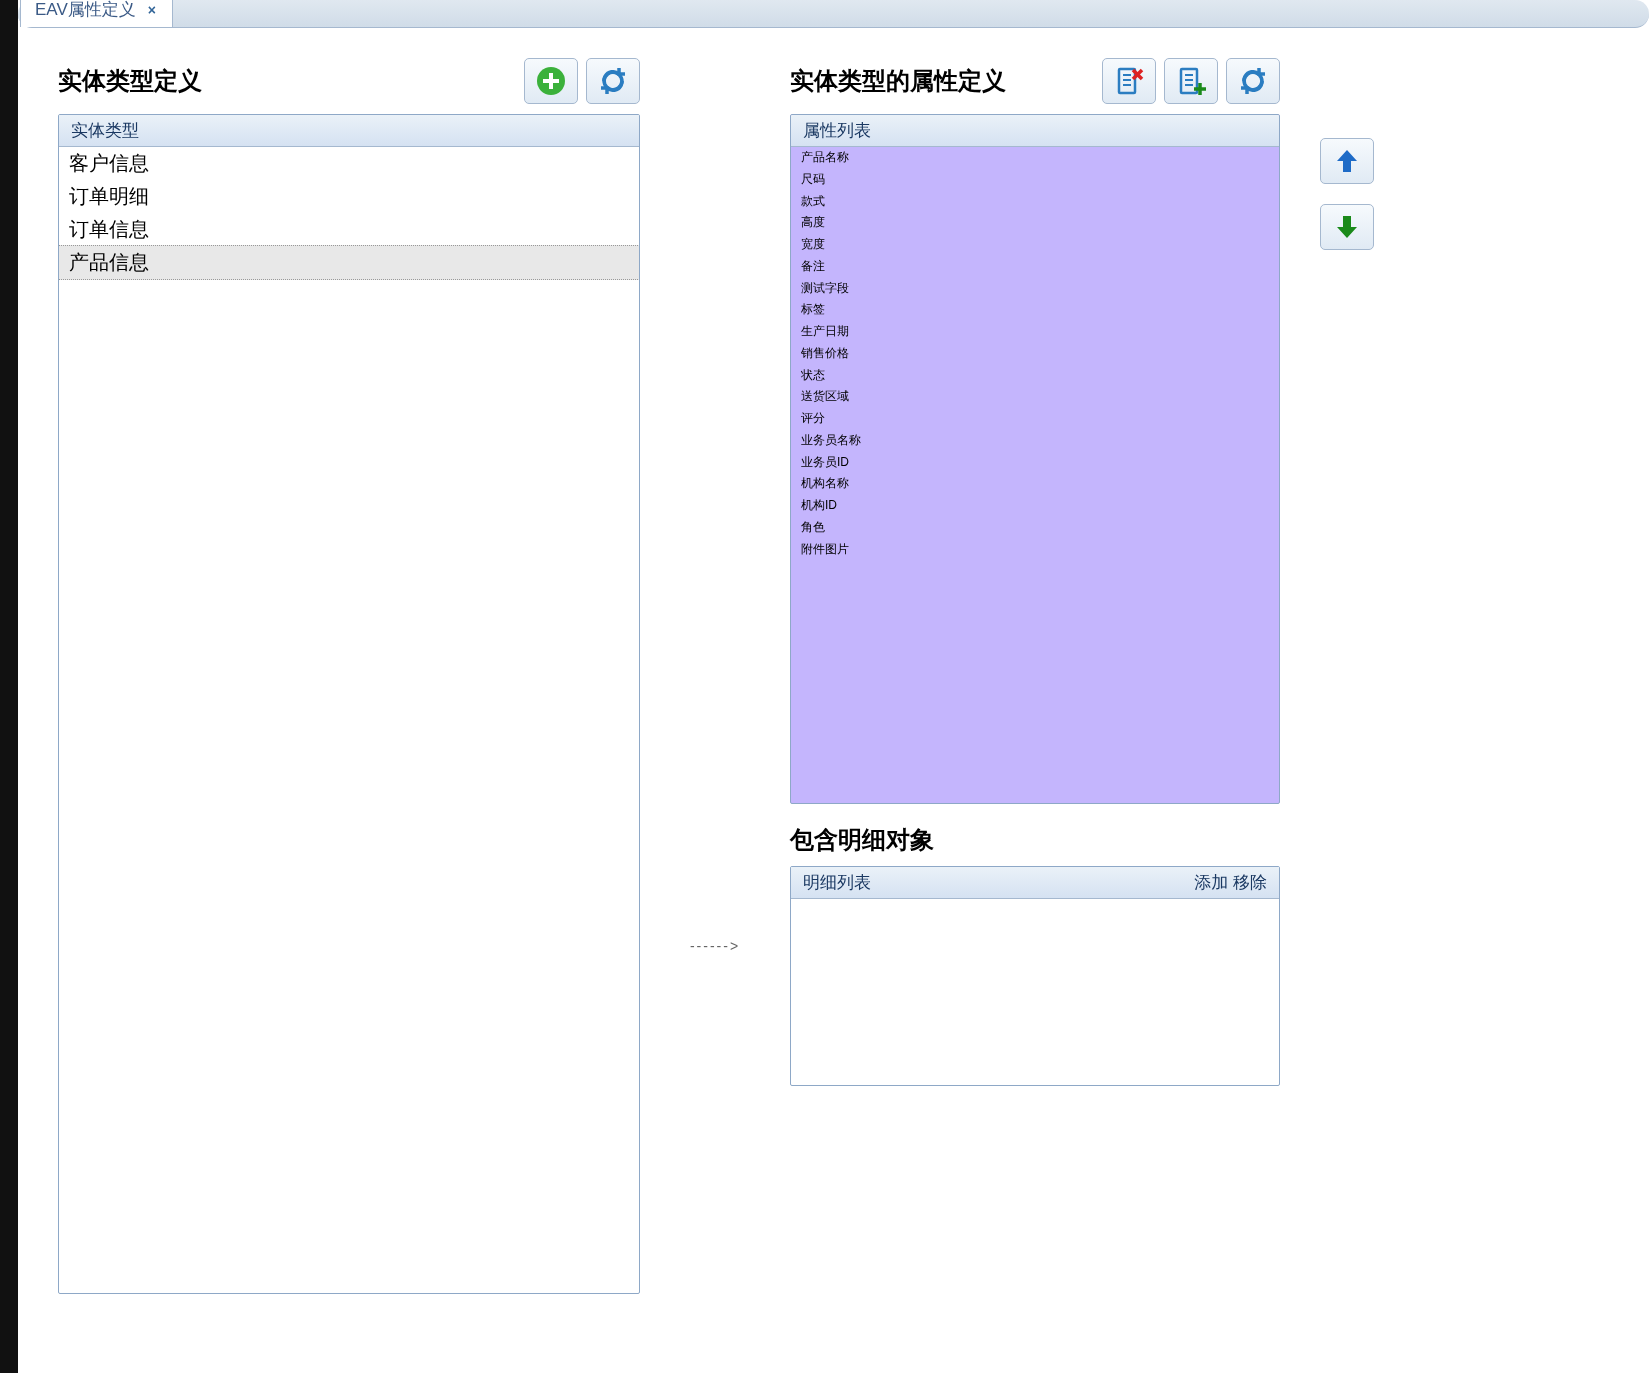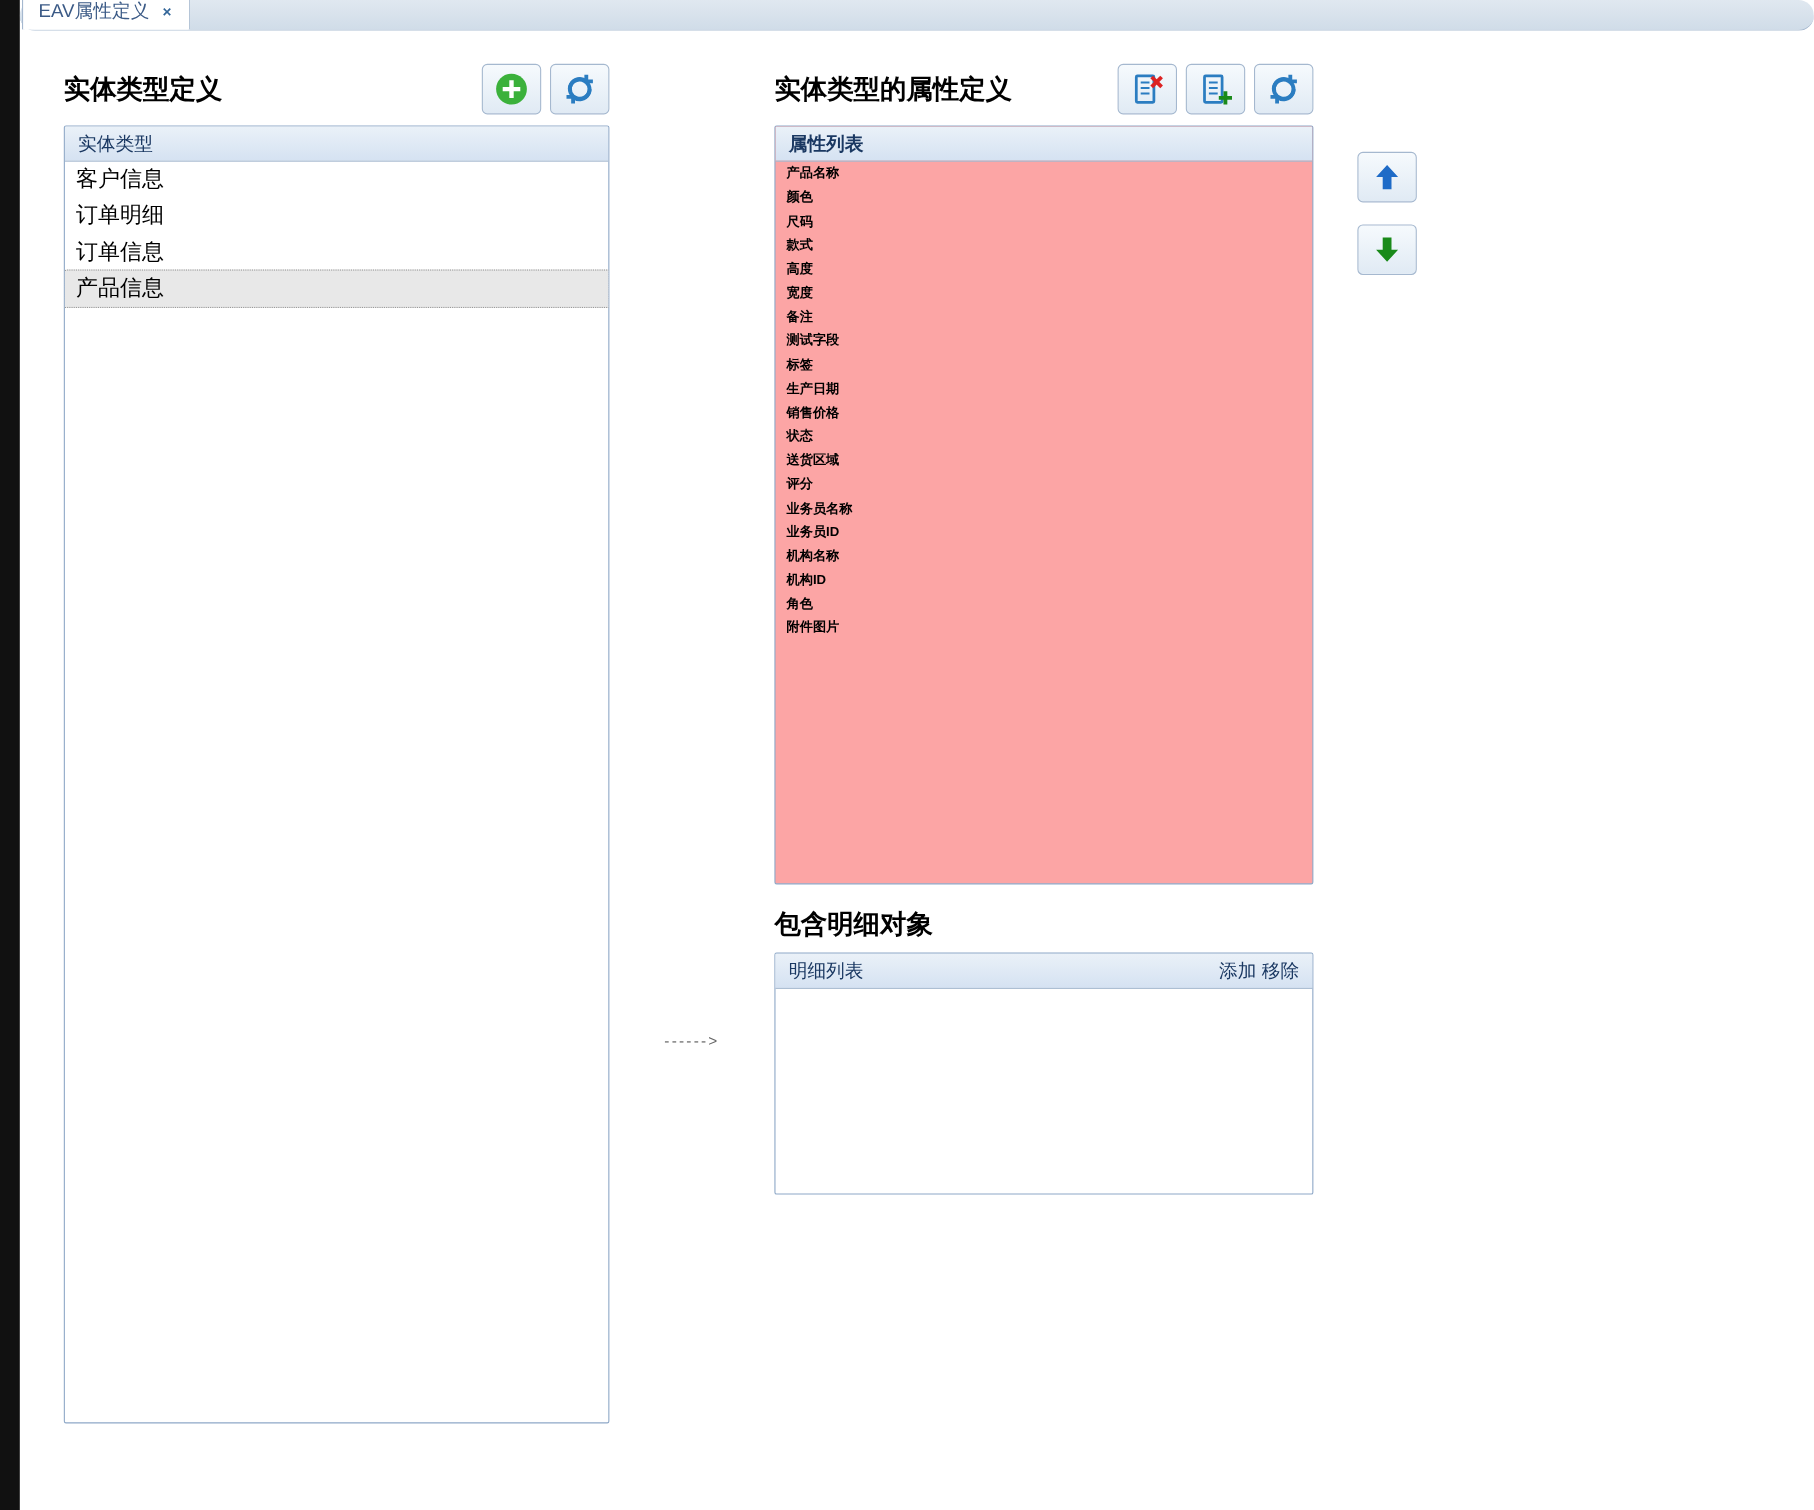--- a/index.html
+++ b/index.html
@@ -52,21 +52,21 @@
       font-weight: bold;
       font-size: 14px;
       cursor: pointer;
     }
     .content {
       display: flex;
       padding: 30px 40px;
       gap: 30px;
     }
     .left-panel {
-      width: 496px;
+      width: 582px;
     }
     .right-panel {
       width: 490px;
     }
     .panel-header {
       display: flex;
       justify-content: space-between;
       align-items: center;
       margin-bottom: 10px;
     }
@@ -133,26 +133,25 @@
       padding-top: 540px;
     }
     .arrow-indicator {
       letter-spacing: 2px;
       color: #666;
       font-size: 14px;
     }
     .attr-box {
       border: 1px solid #8ea8c7;
       border-radius: 2px;
-      background: #fca5a5;
+      background: #c4b5fd;
       height: 690px;
       display: flex;
       flex-direction: column;
       overflow: hidden;
-      font-weight: bold;
     }
     .attr-list {
       flex: 1;
       overflow-y: scroll;
       padding: 0;
     }
     .attr-item {
       padding: 2px 10px;
       font-size: 12px;
       color: #000;
@@ -292,21 +291,20 @@
               <path d="M21 2 L21 8 L27 8" fill="none"></path>
               <path d="M9 28 L9 22 L3 22" fill="none"></path>
             </svg>
           </div>
         </div>
       </div>
       <div class="attr-box">
         <div class="list-header">属性列表</div>
         <div class="attr-list" id="attr-list">
             <div class="attr-item">产品名称</div>
-            <div class="attr-item">颜色</div>
             <div class="attr-item">尺码</div>
             <div class="attr-item">款式</div>
             <div class="attr-item">高度</div>
             <div class="attr-item">宽度</div>
             <div class="attr-item">备注</div>
             <div class="attr-item">测试字段</div>
             <div class="attr-item">标签</div>
             <div class="attr-item">生产日期</div>
             <div class="attr-item">销售价格</div>
             <div class="attr-item">状态</div>

